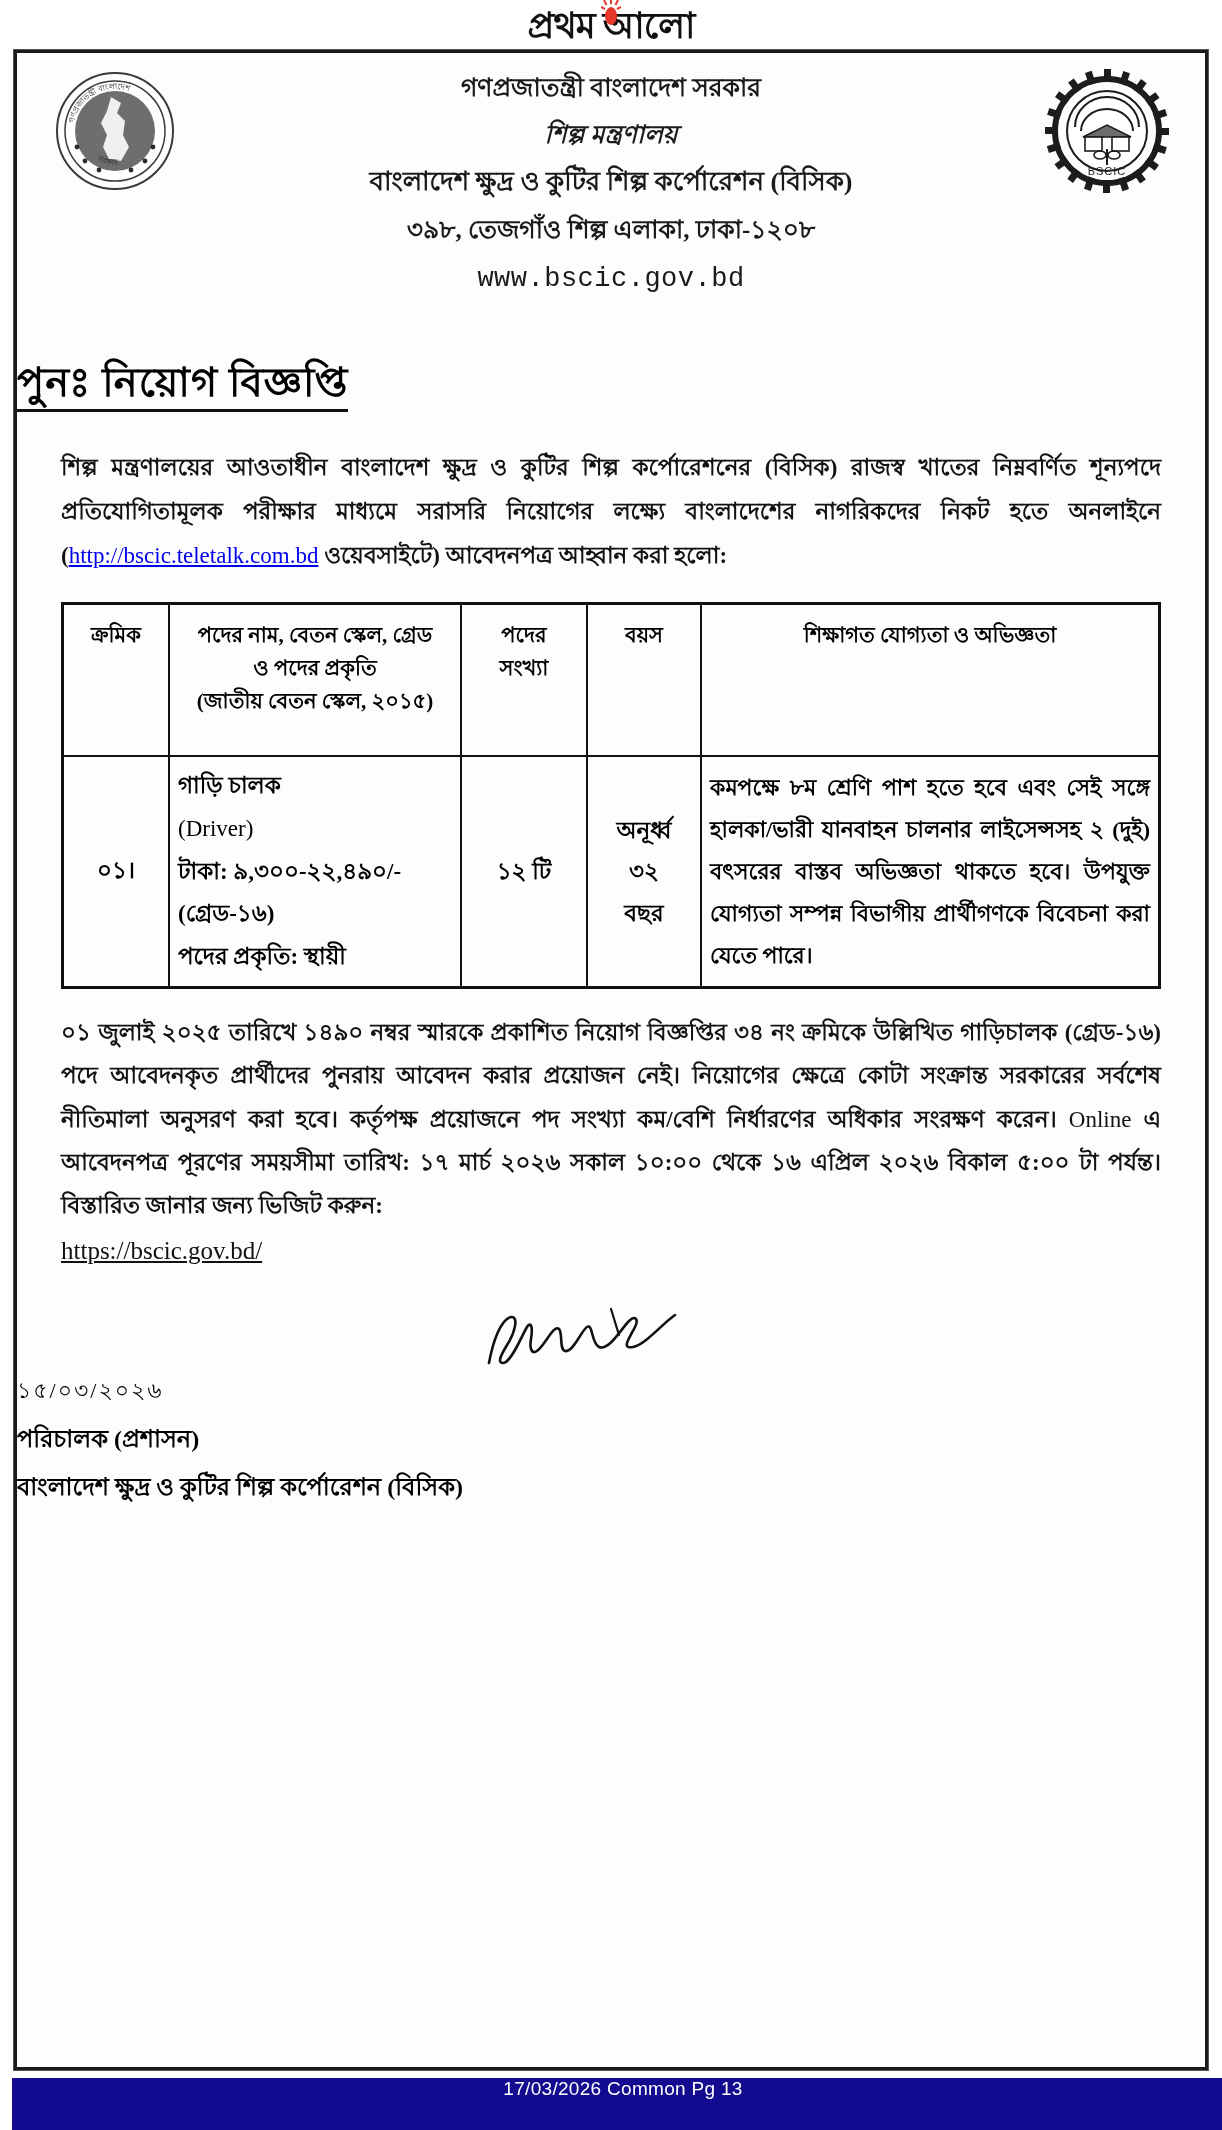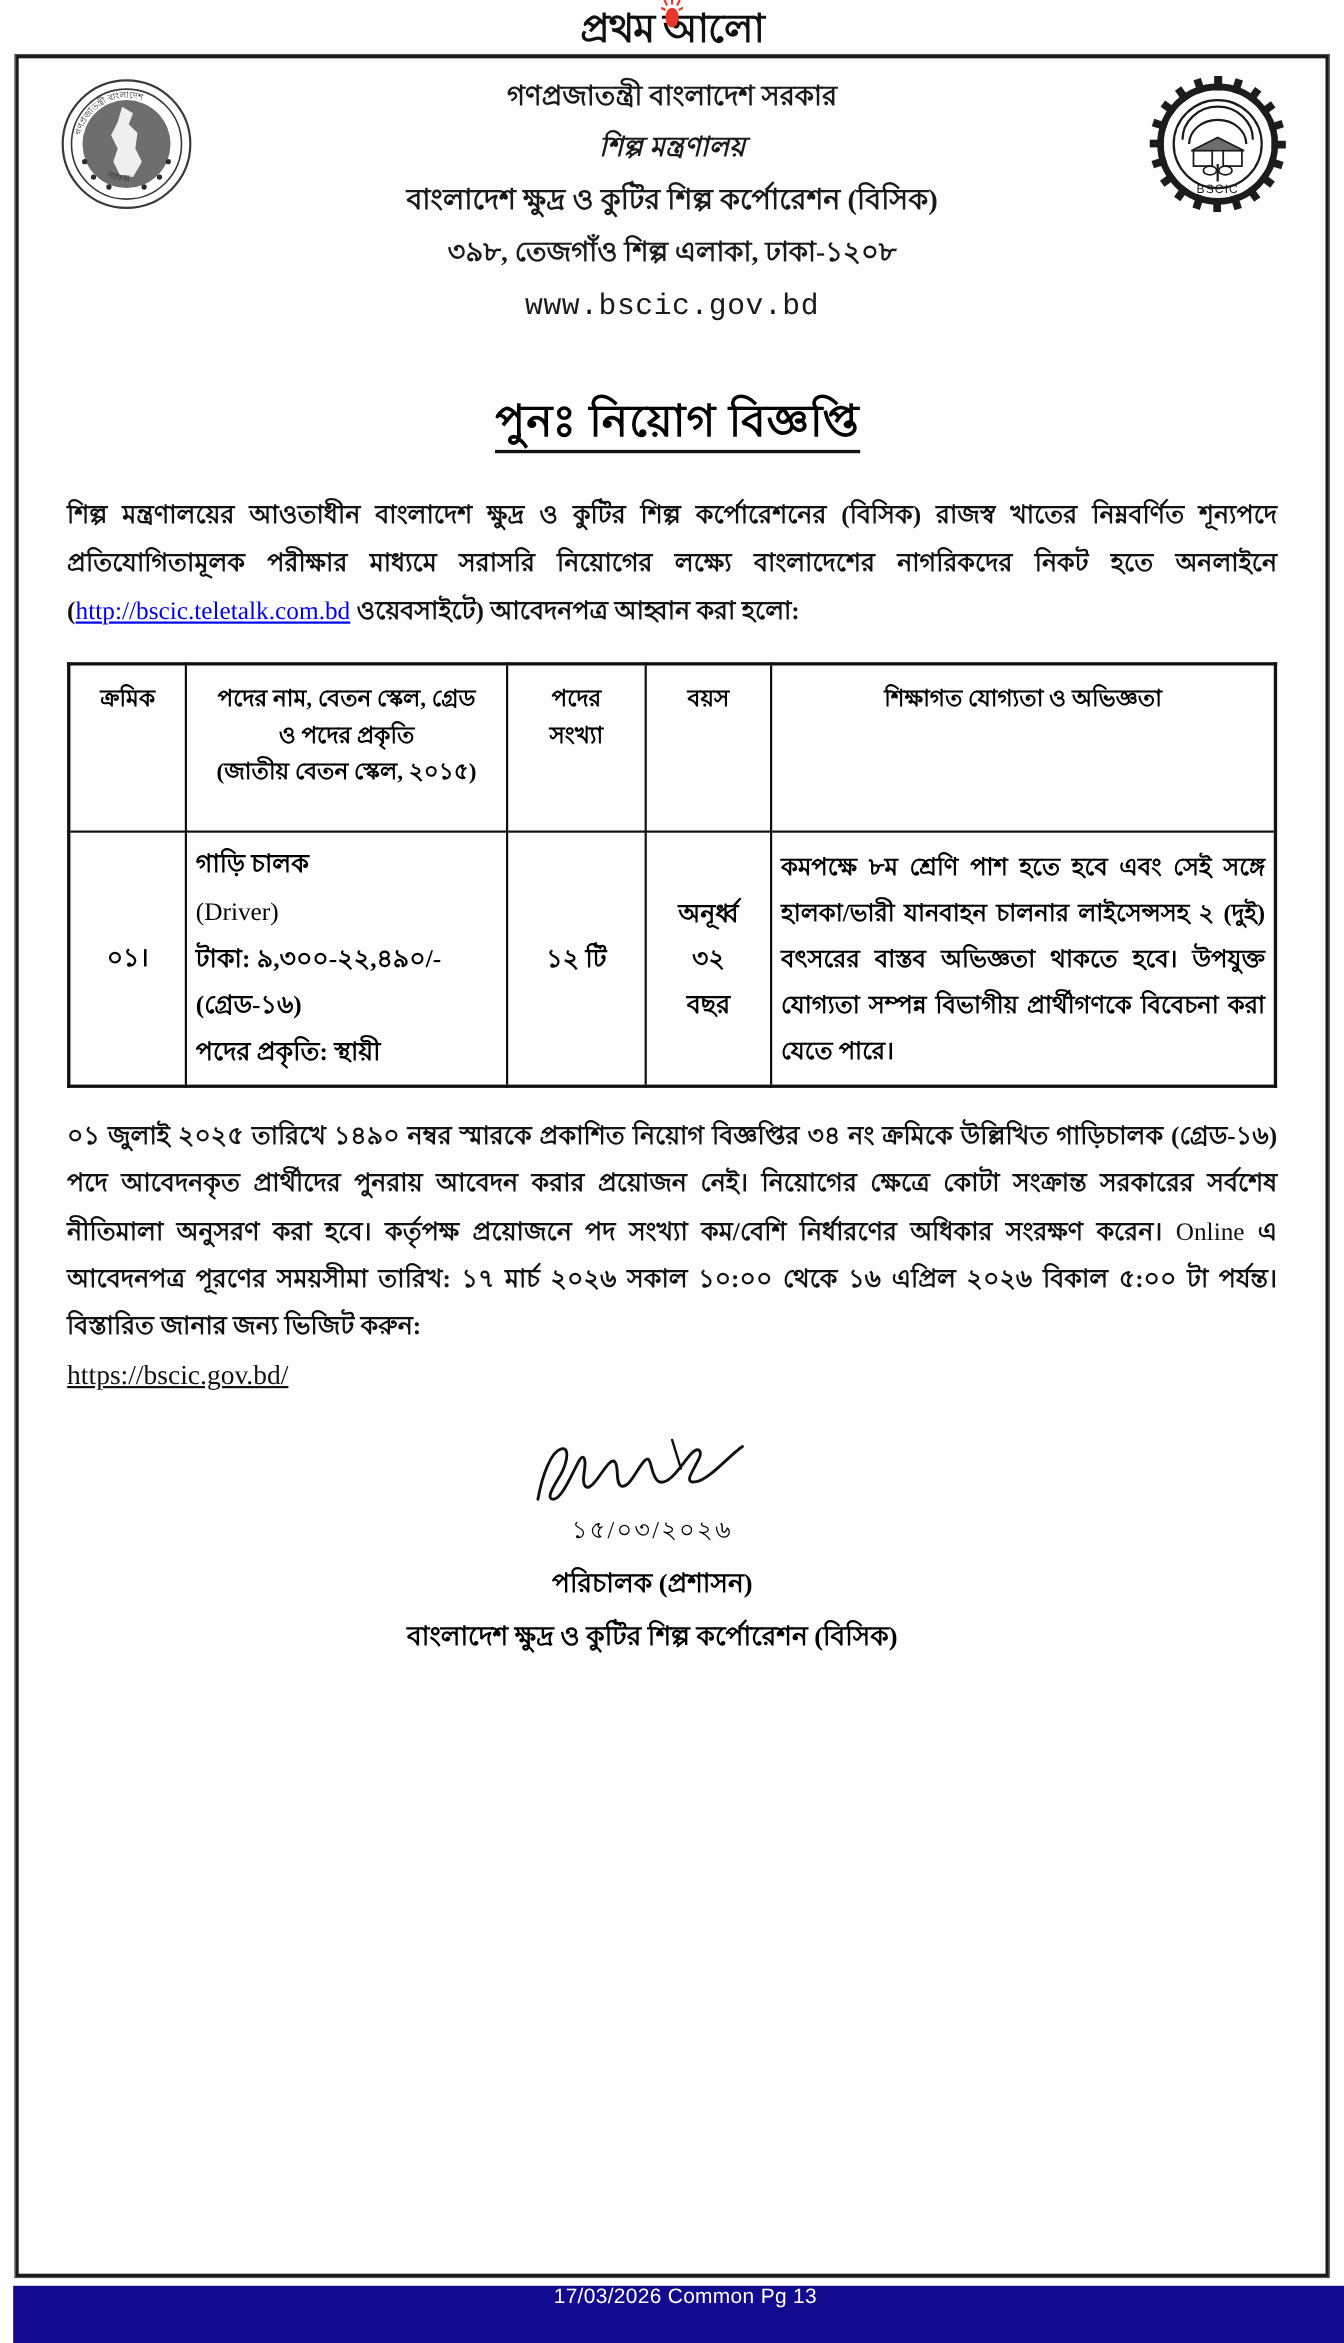--- a/index.html
+++ b/index.html
@@ -126,23 +126,22 @@
   .date-top { font-size: 21px; font-weight: bold; }
   .date-rule {
     border-bottom: 2px solid #111;
     margin: 3px 0;
     width: 168px;
   }
   .date-bottom { font-size: 21px; font-weight: bold; }
 
   
   .doc-title-wrap {
-    text-align: center;
+    text-align: left;
     margin-top: 34px;
-    margin-left: 10px;
   }
   .doc-title {
     display: inline-block;
     font-size: 40px;
     font-weight: bold;
     letter-spacing: 1px;
     border-bottom: 3px solid #111;
     padding-bottom: 3px;
     line-height: 1.15;
   }
@@ -240,21 +239,20 @@
     margin: 10px 44px 0 44px;
     font-family: "Liberation Serif","DejaVu Serif",serif;
     font-size: 25px;
     text-decoration: underline;
     color: #111;
   }
 
   
   .sign-block {
     margin-top: 36px;
-    text-align: center;
     padding-right: 36px;
   }
   .sig-svg { display: block; margin: 0 auto; }
   .sig-date {
     font-family: "Liberation Serif","DejaVu Serif",serif;
     font-size: 22px;
     letter-spacing: 2px;
     margin-top: -6px;
   }
   .sign-name {

